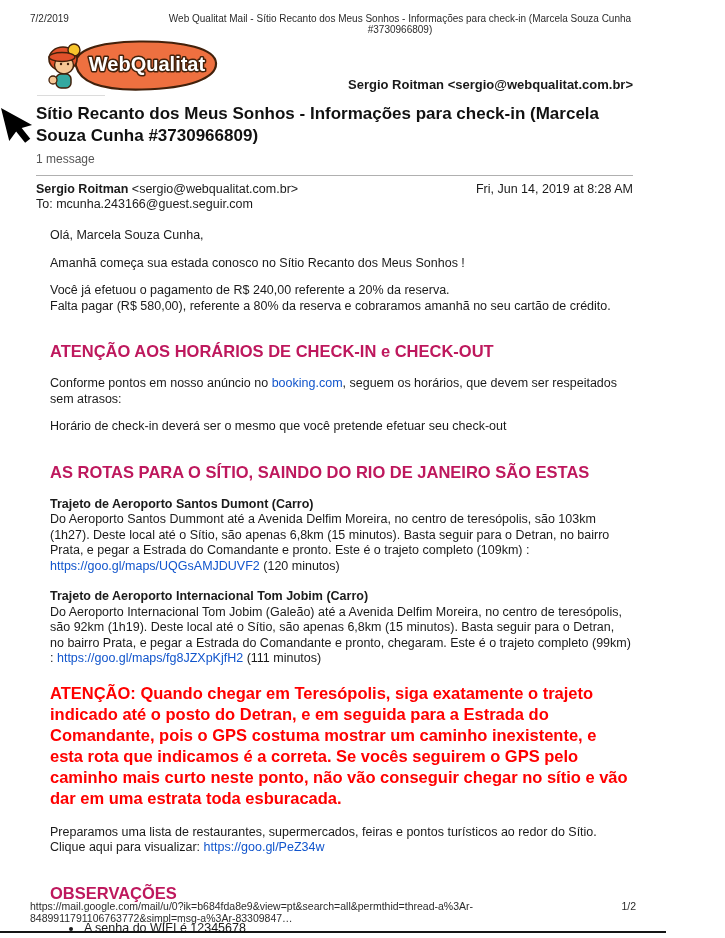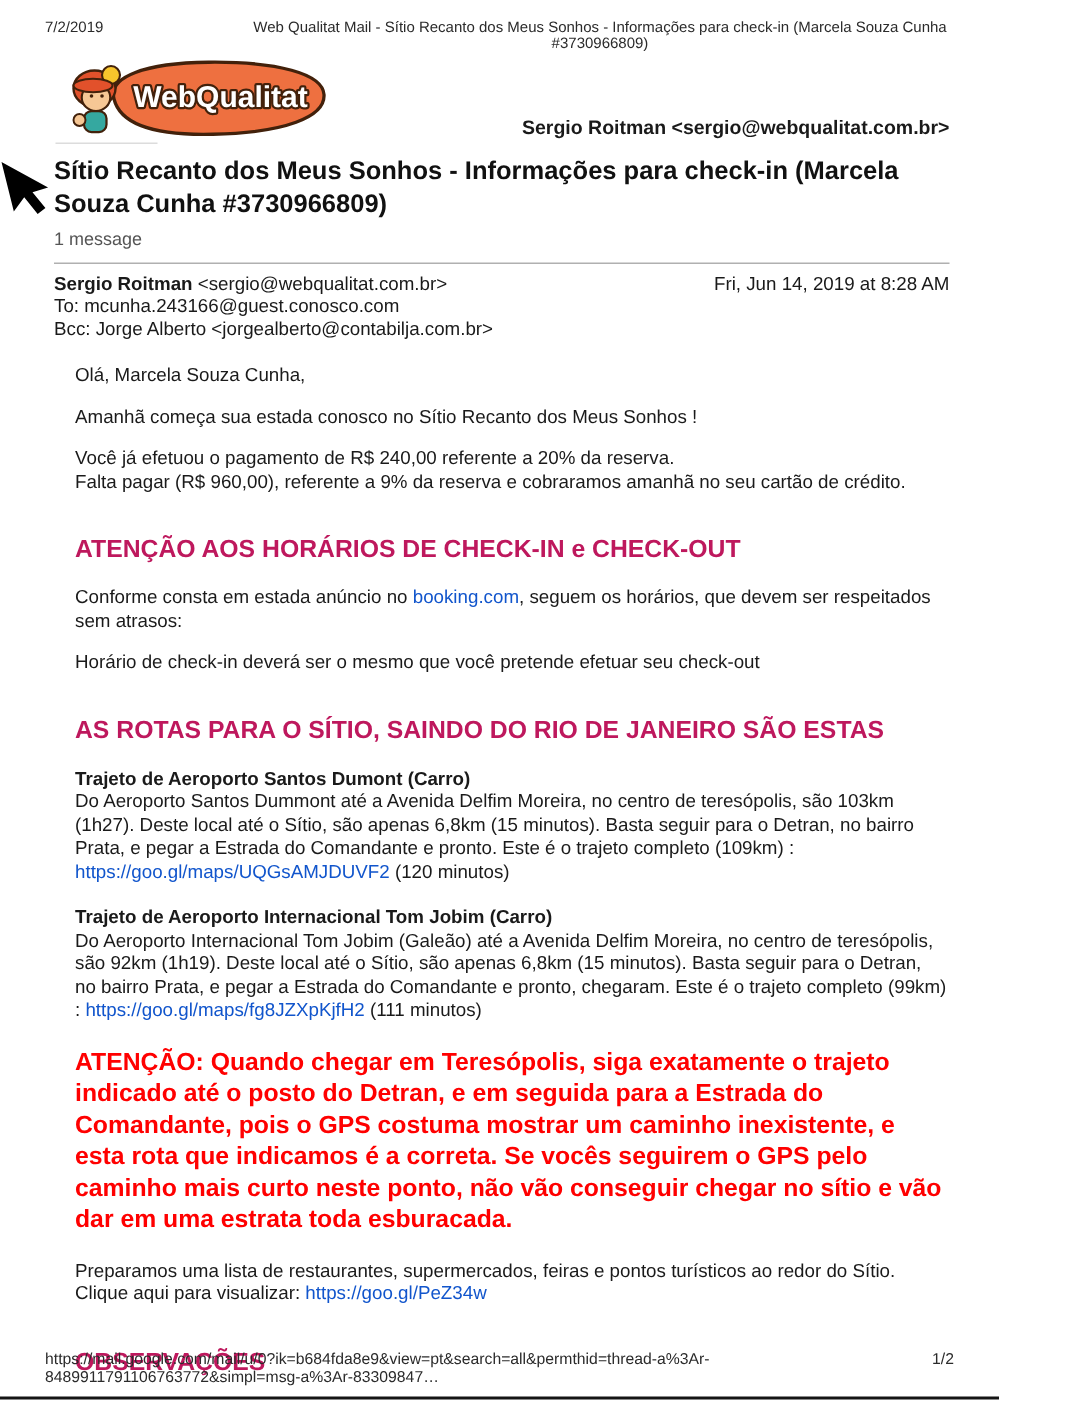--- a/index.html
+++ b/index.html
@@ -74,34 +74,33 @@
   </div>
   <div class="logo-underline"></div>
 
   <div class="subject">Sítio Recanto dos Meus Sonhos - Informações para check-in (Marcela Souza Cunha #3730966809)</div>
   <div class="msg-count">1 message</div>
   <hr class="rule">
 
   <div class="meta">
     <div class="meta-left">
       <div><b>Sergio Roitman</b><span> &lt;sergio@webqualitat.com.br&gt;</span></div>
-      <div>To: mcunha.243166@guest.conosco.com</div>
-      <div>Bcc: Jorge Alberto &lt;jorgealberto@contabilja.com.br&gt;</div>
+      <div>To: mcunha.243166@guest.seguir.com</div>
     </div>
     <div class="meta-date">Fri, Jun 14, 2019 at 8:28 AM</div>
   </div>
 
   <div class="email-body">
     <p class="para" style="margin-top:16px">Olá, Marcela Souza Cunha,</p>
     <p class="para">Amanhã começa sua estada conosco no Sítio Recanto dos Meus Sonhos !</p>
     <p class="para">Você já efetuou o pagamento de R$ 240,00 referente a 20% da reserva.</p>
-    <p class="tight">Falta pagar (R$ 960,00), referente a 9% da reserva e cobraramos amanhã no seu cartão de crédito.</p>
+    <p class="tight">Falta pagar (R$ 580,00), referente a 80% da reserva e cobraramos amanhã no seu cartão de crédito.</p>
 
     <p class="h2">ATENÇÃO AOS HORÁRIOS DE CHECK-IN e CHECK-OUT</p>
-    <p class="para after-h2"><span>Conforme consta em estada anúncio no </span><a class="lnk" style="color:#1155cc" href="#">booking.com</a><span>, seguem os horários, que devem ser respeitados sem atrasos:</span></p>
+    <p class="para after-h2"><span>Conforme pontos em nosso anúncio no </span><a class="lnk" style="color:#1155cc" href="#">booking.com</a><span>, seguem os horários, que devem ser respeitados sem atrasos:</span></p>
     <p class="para">Horário de check-in deverá ser o mesmo que você pretende efetuar seu check-out</p>
 
     <p class="h2">AS ROTAS PARA O SÍTIO, SAINDO DO RIO DE JANEIRO SÃO ESTAS</p>
 
     <div class="route">
       <div class="route-title">Trajeto de Aeroporto Santos Dumont (Carro)</div>
       <div><span>Do Aeroporto Santos Dummont até a Avenida Delfim Moreira, no centro de teresópolis, são 103km (1h27). Deste local até o Sítio, são apenas 6,8km (15 minutos). Basta seguir para o Detran, no bairro Prata, e pegar a Estrada do Comandante e pronto. Este é o trajeto completo (109km) : </span><a class="lnk" style="color:#1155cc" href="#">https://goo.gl/maps/UQGsAMJDUVF2</a><span> (120 minutos)</span></div>
     </div>
 
     <div class="route">

